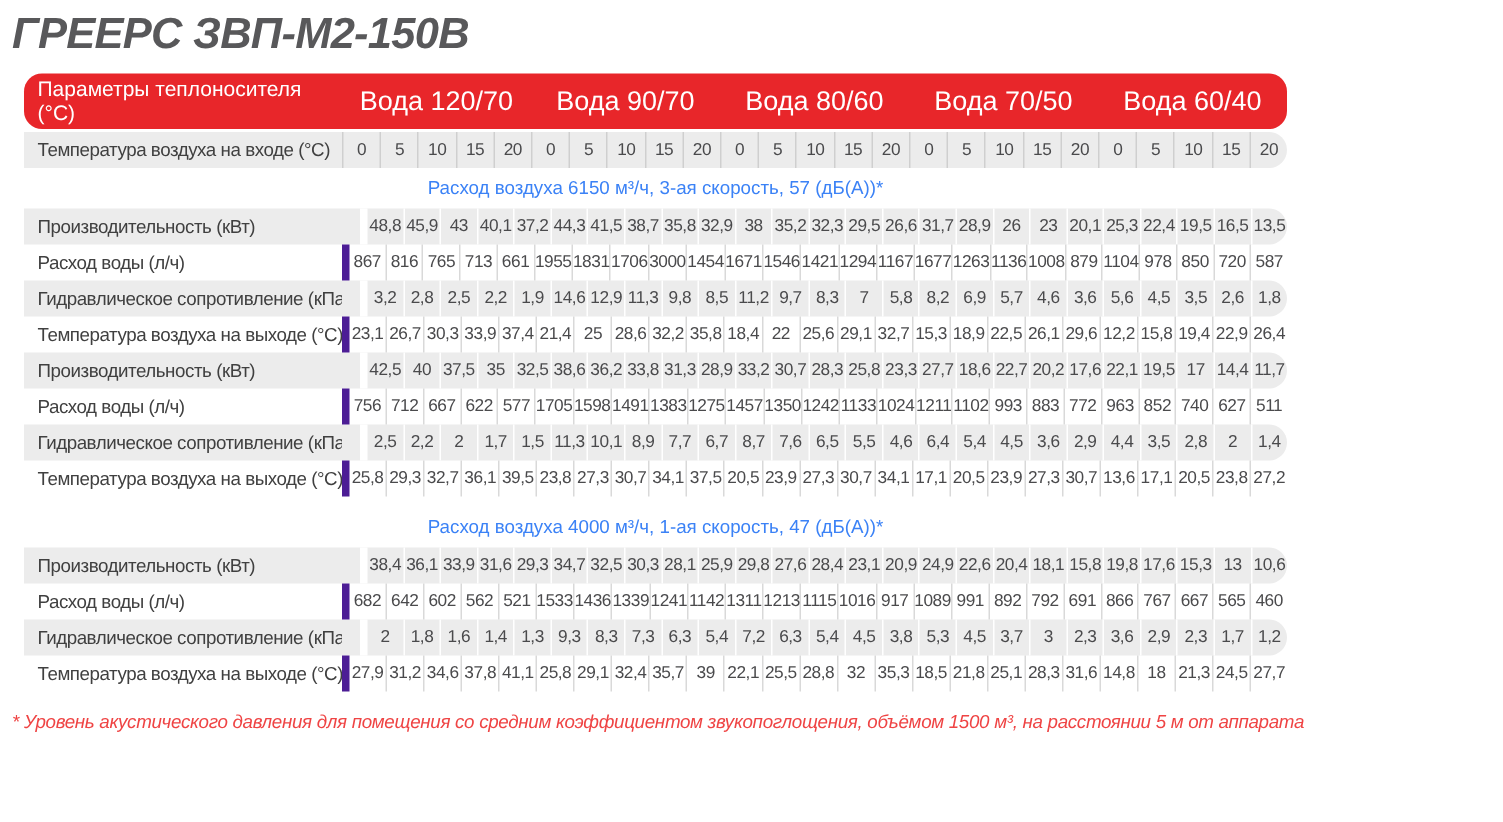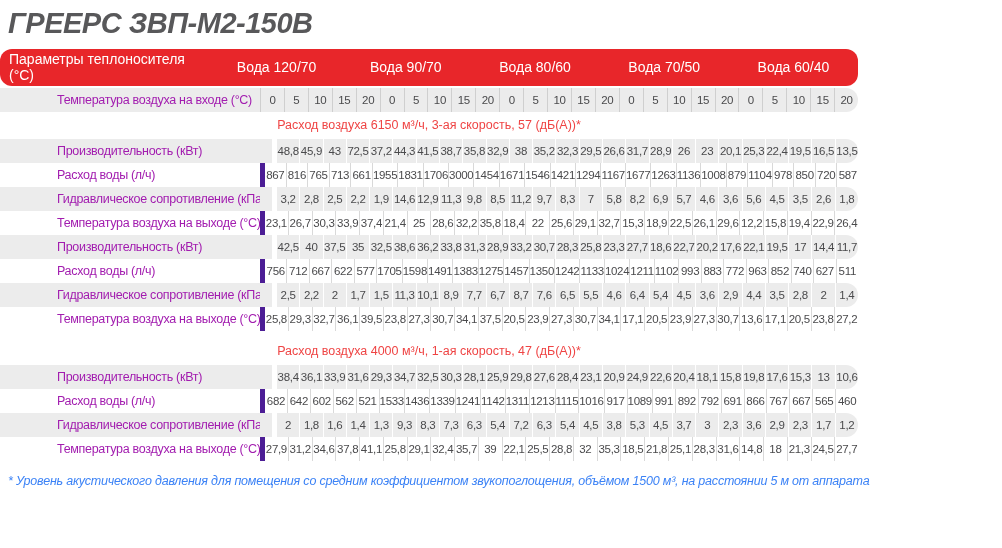--- a/index.html
+++ b/index.html
@@ -11,42 +11,42 @@
   }
   .page-title {
     font-size: 29px;
     font-weight: 800;
     color: #58585a;
     letter-spacing: -0.5px;
     padding-left: 8px;
     line-height: 1.1;
     font-style: italic;
   }
-  .tbl { width: 858px; margin-top: 9px; }
+  .tbl { width: 858px; margin-top: 9px; padding-left: 16px; }
 
   
   .redbar {
     display: flex;
     height: 37px;
     border-radius: 12px;
     background: #e8262a;
     color: #ffffff;
     align-items: stretch;
   }
   .redbar-label {
     flex: 0 0 212px;
     display: flex; align-items: center;
     padding-left: 9px;
     font-size: 14px;
   }
   .groups { flex: 1; display: flex; }
   .group {
     flex: 1;
     display: flex; align-items: center; justify-content: center;
-    font-size: 14px;
+    font-size: 18px;
   }
 
   
   .subrow {
     display: flex;
     height: 27px;
     margin-top: 2px;
     background: #ececec;
     border-radius: 0 14px 14px 0;
     align-items: stretch;
@@ -55,21 +55,21 @@
   .subrow .cells .cell { border-right: 1px solid #cfcfcf; font-weight: 400; }
   .subrow .cells { border-left: 1px solid #cfcfcf; }
   .subrow .cells .cell:last-child { border-right: none; }
 
   
   .sec-title {
     height: 27px;
     line-height: 27px;
     text-align: center;
     font-size: 12.5px;
-    color: #ef4444;
+    color: #3b82f6;
     margin-top: 7px;
   }
   .sec-title:first-child { margin-top: 0; }
 
   
   .row {
     display: flex;
     height: 24px;
     align-items: stretch;
   }
@@ -77,44 +77,43 @@
     background: #ececec;
     border-radius: 0 12px 12px 0;
     gap: 12px;
   }
   .rlabel {
     flex: 0 0 212px;
     display: flex; align-items: center;
     padding-left: 9px;
     font-size: 12.5px;
     letter-spacing: -0.3px;
-    color: #a21caf;
+    color: #404040;
     white-space: nowrap;
     overflow: hidden;
-    margin-left: 48px;
   }
   .cells { flex: 1; display: flex; border-left: 5px solid #4c1d95; }
   .cell {
     flex: 1;
     display: flex; align-items: center; justify-content: center;
     font-size: 11.5px;
     letter-spacing: -0.3px;
     border-right: 1px solid #d9d9d9;
     white-space: nowrap;
   }
   .cells .cell:last-child { border-right: none; }
   .row.stripe .cells { border-left-color: #ffffff; }
   .row.stripe .cell { border-right-color: #ffffff; }
 
   .footnote {
     margin-top: 13px;
     padding-left: 8px;
     font-size: 12.5px;
     font-style: italic;
-    color: #3b82f6;
+    color: #ef4444;
     letter-spacing: -0.2px;
   }
 </style>
 </head>
 <body>
 
 <div class="page">
   <h1 class="page-title">ГРЕЕРС ЗВП-М2-150В</h1>
 
   <div class="tbl">
@@ -161,21 +160,21 @@
     </div>
 
     <div id="sections">
         <div class="sec-title">Расход воздуха 6150 м³/ч, 3-ая скорость, 57 (дБ(А))*</div>
         <div class="row stripe">
           <div class="rlabel">Производительность (кВт)</div>
           <div class="cells">
             <div class="cell">48,8</div>
             <div class="cell">45,9</div>
             <div class="cell">43</div>
-            <div class="cell">72,5</div>
+            <div class="cell">40,1</div>
             <div class="cell">37,2</div>
             <div class="cell">44,3</div>
             <div class="cell">41,5</div>
             <div class="cell">38,7</div>
             <div class="cell">35,8</div>
             <div class="cell">32,9</div>
             <div class="cell">38</div>
             <div class="cell">35,2</div>
             <div class="cell">32,3</div>
             <div class="cell">29,5</div>

